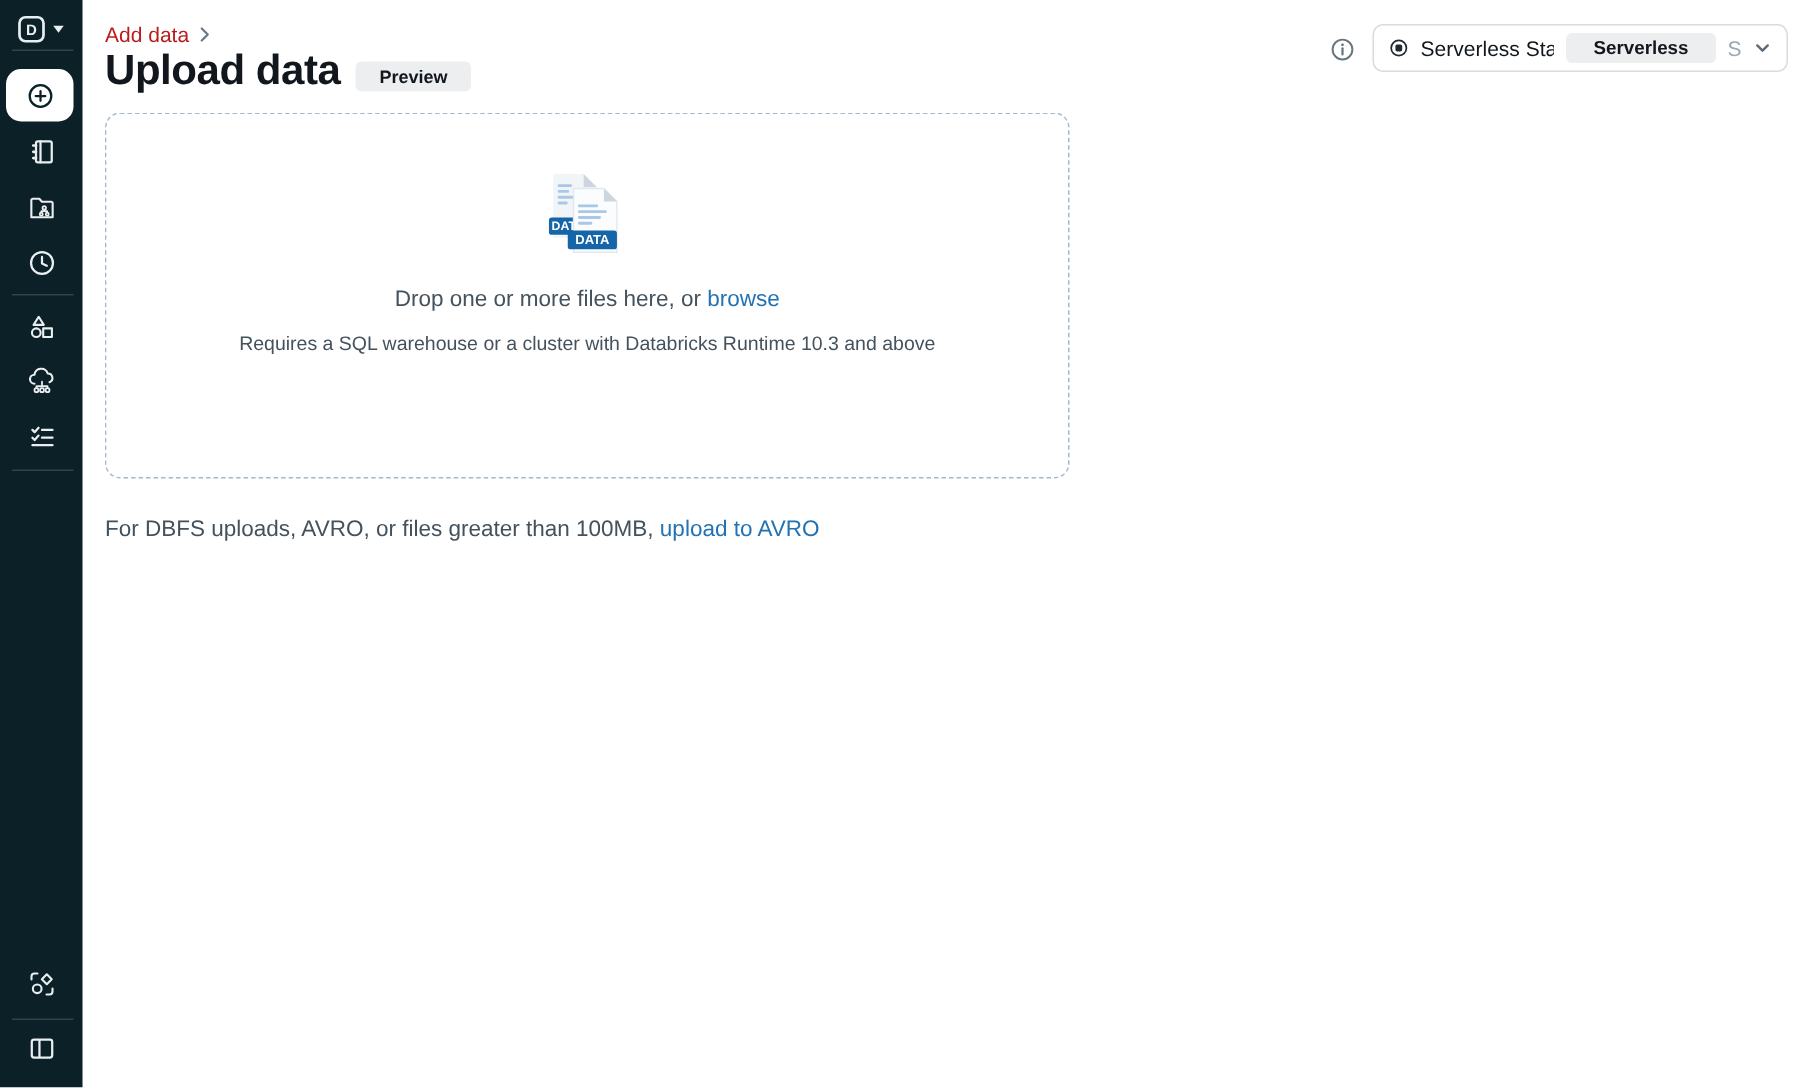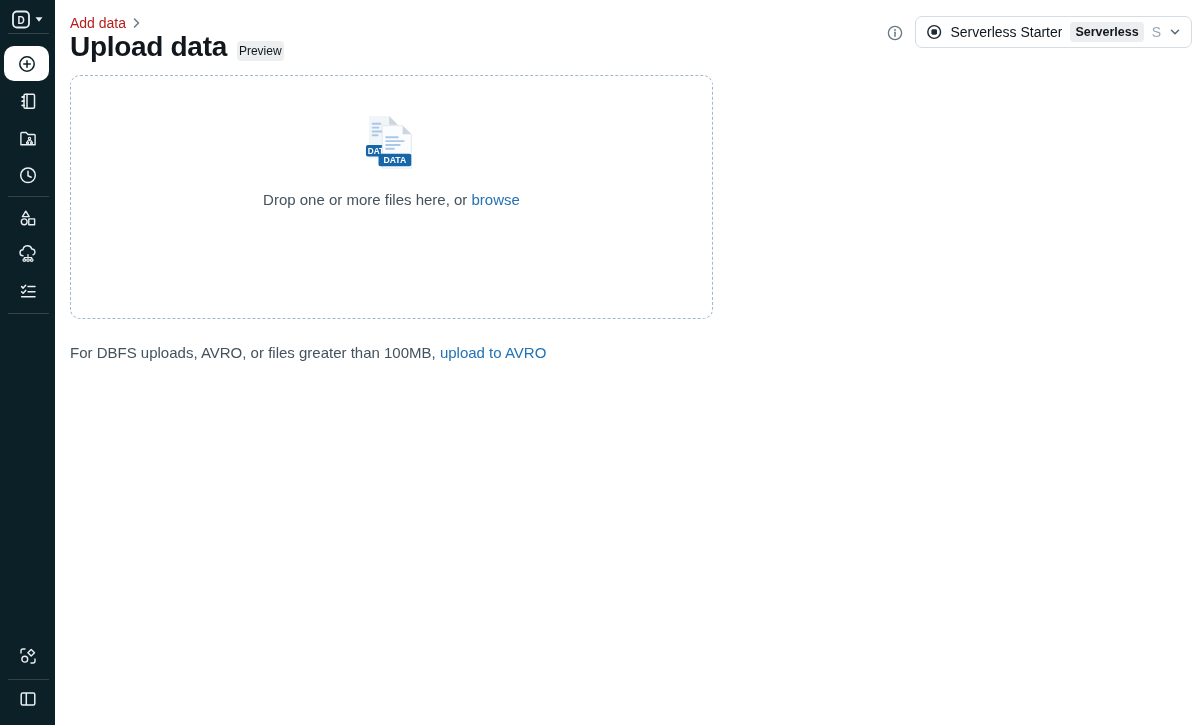--- a/index.html
+++ b/index.html
@@ -16,31 +16,31 @@
   .logo-btn { position:absolute; left:6px; top:6px; width:44px; height:28px; display:flex;
     align-items:center; justify-content:center; background:transparent; border:none; cursor:pointer; }
 
   
   .breadcrumb-row { position:absolute; left:70px; top:15px; display:flex; align-items:center; gap:7px;
     font-size:14px; }
   .crumb-link { color:#b91c1c; text-decoration:none; cursor:pointer; }
   .title-row { position:absolute; left:70px; top:31px; display:flex; align-items:center;justify-content:center; }
   .page-title { font-size:28px; font-weight:700; color:#11171C; letter-spacing:-0.3px; }
   .preview-badge { margin-left:10px; position:relative; top:4px; background:#EDEEF0; color:#11171C;
-    font-size:12px; font-weight:400; padding:3px 2px; border-radius:4px; }
+    font-size:12px; font-weight:700; padding:3px 16px; border-radius:4px; }
 
   
   .info-btn { position:absolute; left:886px; top:24px; width:18px; height:18px; background:transparent;
     border:none; cursor:pointer; display:flex; align-items:center; justify-content:center; }
   .compute { position:absolute; left:915px; top:16px; width:277px; height:32px; background:#fff;
     border:1px solid #D5DCE2; border-radius:7px; display:flex; align-items:center; gap:8px;
     padding:0 10px 0 10px; cursor:pointer; }
   .compute-name { font-size:14px; color:#11171C; white-space:nowrap; overflow:hidden; }
   .compute-badge { background:#EDEEF0; color:#11171C; font-size:12.5px; font-weight:700;
-    padding:3px 5px; border-radius:4px; white-space:nowrap; }
+    padding:3px 18px; border-radius:4px; white-space:nowrap; }
   .compute-size { font-size:14px; color:#9AA7B2; }
   .compute .chev { margin-left:auto; display:flex; align-items:center; }
 
   
   .dropzone { position:absolute; left:70px; top:75px; width:643px; height:244px;
     border:1.5px dashed #A4B8CD; border-radius:10px; display:flex; flex-direction:column;
     align-items:center; cursor:pointer; background:#fff; }
   .dz-icon { margin-top:38px; }
   .dz-line1 { margin-top:17px; font-size:15px; color:#44525D; }
   .dz-line2 { margin-top:12px; font-size:13px; color:#44525D; }
@@ -198,20 +198,21 @@
       <path d="M39 12 l9 9 h-9 z" fill="#CDD6DE"></path>
       <path d="M22 24 H34 M22 28 H40 M22 32 H36 M22 36 H30" stroke="#A9C7E6" stroke-width="2" stroke-linecap="round"></path>
       <rect x="14" y="41" width="34" height="13" rx="2" fill="#1665A8"></rect>
       <text x="31" y="50.7" text-anchor="middle" font-size="9" font-weight="bold" fill="#ffffff" font-family="Liberation Sans, sans-serif">DATA</text>
     </svg>
 
     <div class="dz-line1">
       <span>Drop one or more files here, or</span>
       <a class="link">browse</a>
     </div>
+    <div class="dz-line3">Requires a SQL warehouse or a cluster with Databricks Runtime 10.3 and above</div>
   </div>
 
   <div class="footer-note">
     <span>For DBFS uploads, AVRO, or files greater than 100MB,</span>
     <a class="link">upload to AVRO</a>
   </div>
 
 </div>
 
 </body></html>

